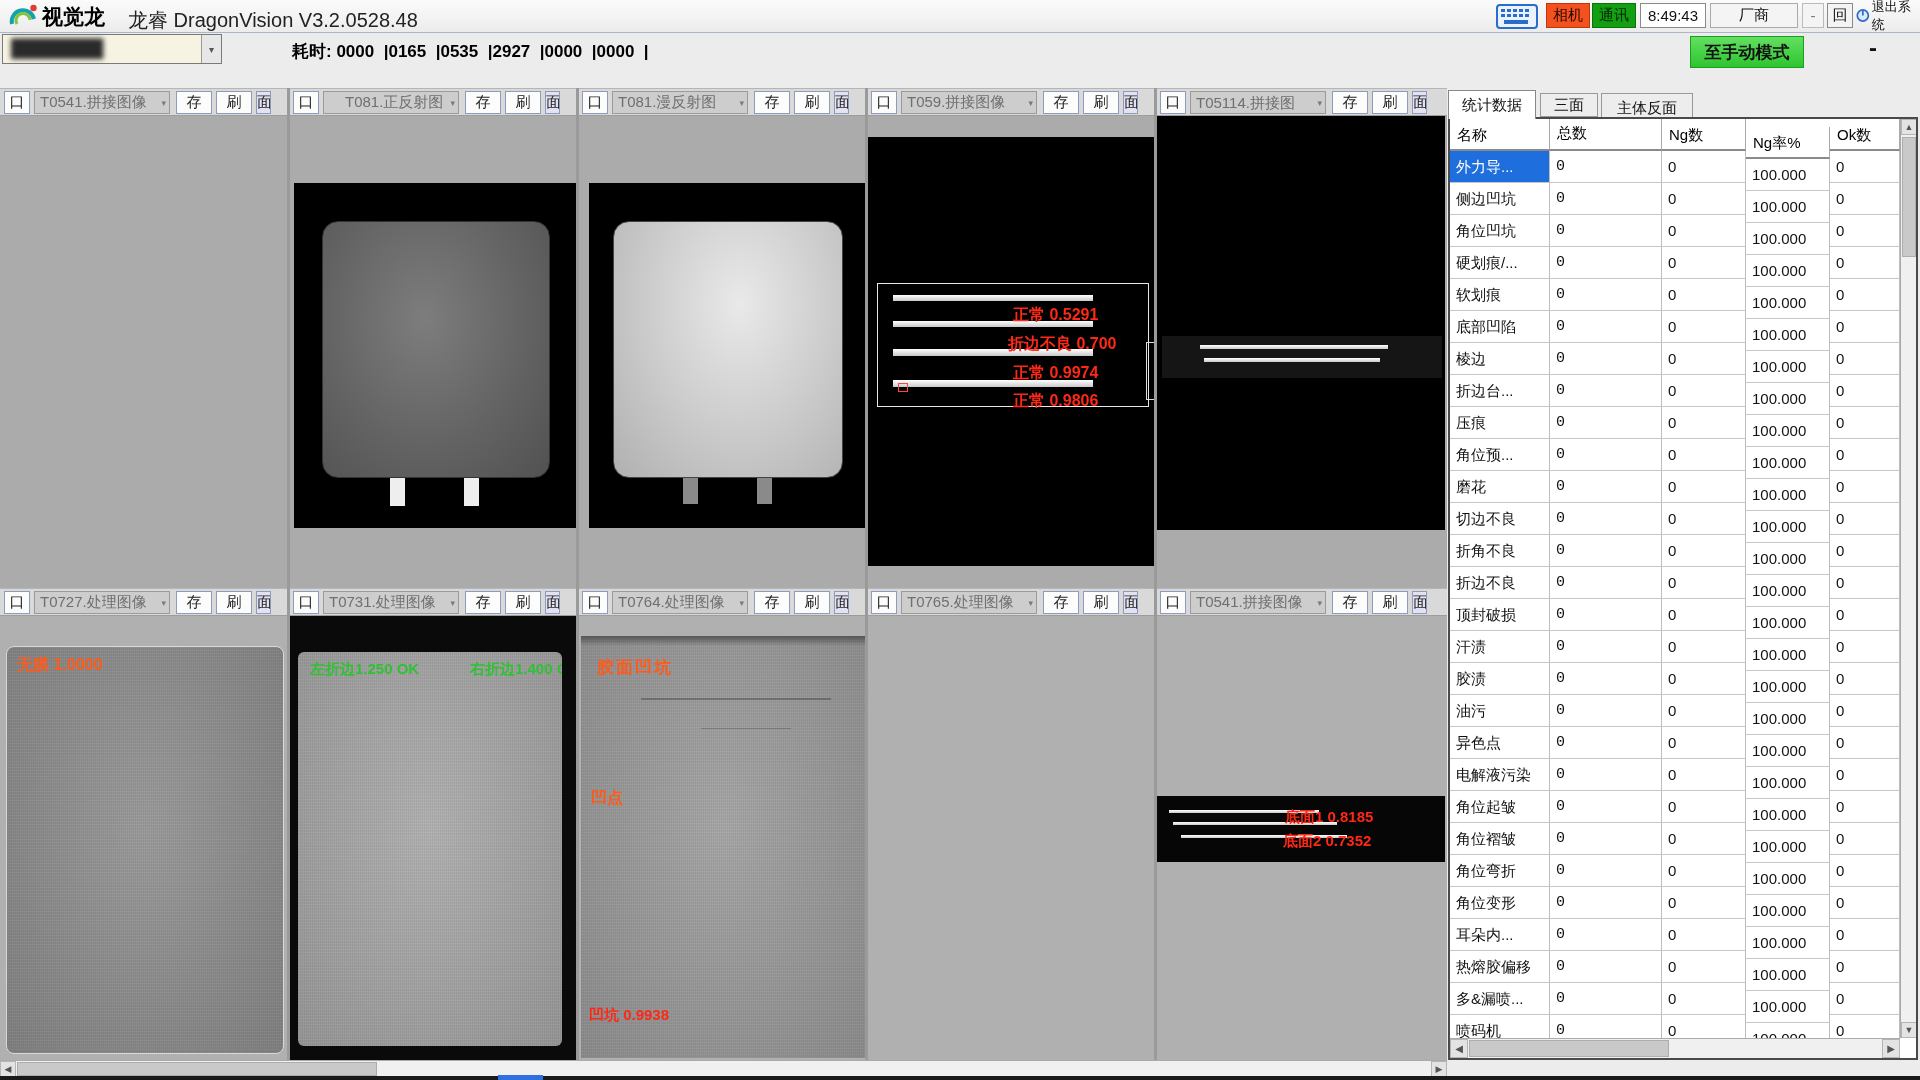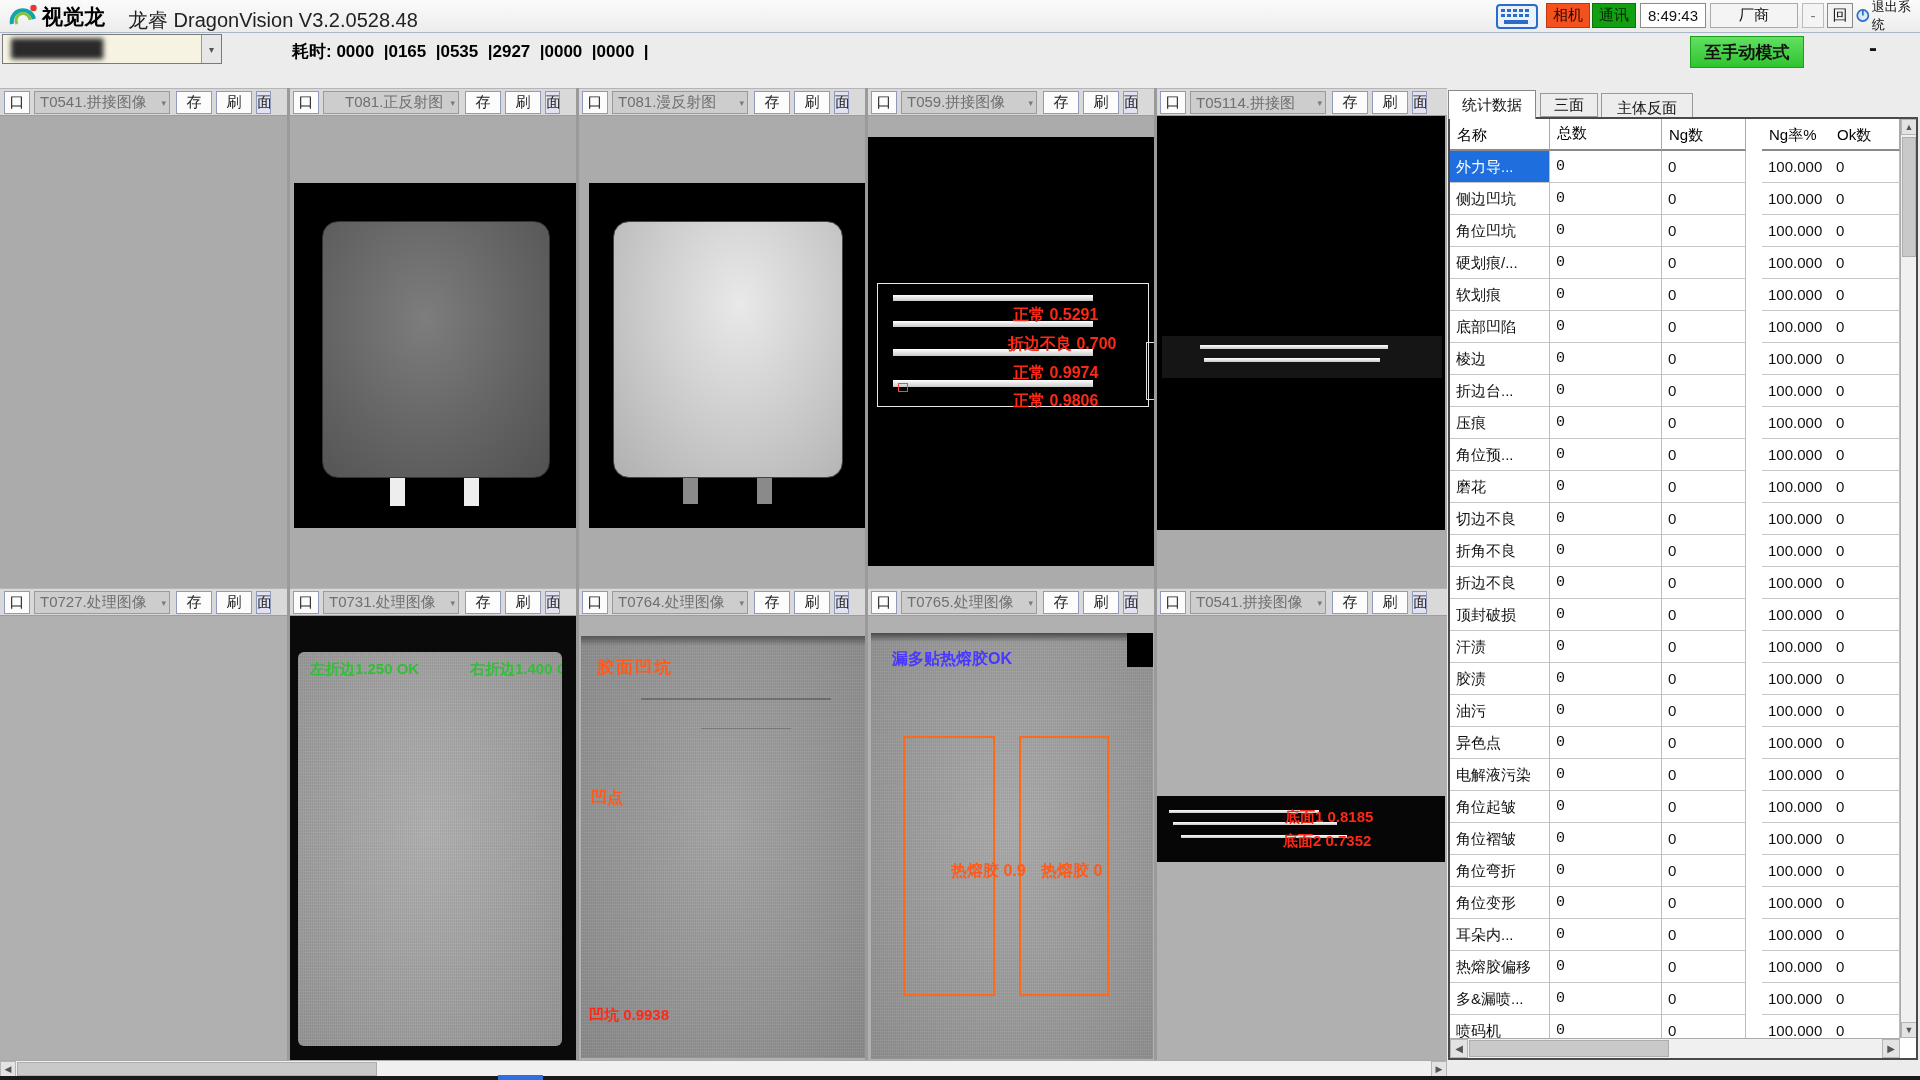--- a/index.html
+++ b/index.html
@@ -53,21 +53,21 @@
   .tab{position:absolute;box-sizing:border-box;font-size:15px;display:flex;align-items:center;justify-content:center;}
   #stats-table{position:absolute;left:1448px;top:117px;width:470px;height:943px;background:#fff;
          border:2px solid #4a4a4a;box-sizing:border-box;overflow:hidden;}
   .shead{position:absolute;top:0;height:32px;line-height:32px;font-size:15px;color:#000;
          border-right:1px solid #a8a8a8;border-bottom:2px solid #8a8a8a;box-sizing:border-box;padding-left:7px;background:#fff;}
   #stats-rows{position:absolute;left:0;top:32px;width:450px;height:887px;overflow:hidden;}
   .srow{position:absolute;left:0;width:450px;height:32px;}
   .scell{position:absolute;top:0;height:32px;line-height:31px;font-size:15px;box-sizing:border-box;
          border-right:1px solid #bdbdbd;border-bottom:1px solid #c6c6c6;padding-left:6px;background:#fff;overflow:hidden;white-space:nowrap;}
   .c0{left:0;width:100px;} .c1{left:100px;width:112px;font-family:Liberation Mono, monospace;} .c2{left:212px;width:84px;}
-  .c3{left:312px;width:84px;} .c4{left:380px;width:70px;}
+  .c3{left:296px;width:84px;margin-top:8px;} .c4{left:380px;width:70px;}
   .sel{background:#1e6edd !important;color:#fff;}
   .sbar{position:absolute;background:#f0f0f0;box-sizing:border-box;}
   .sarr{display:flex;align-items:center;justify-content:center;font-size:9px;color:#555;
         background:#e3e3e3;border:1px solid #b5b5b5;box-sizing:border-box;}
   .thumb{position:absolute;background:#c9c9c9;border:1px solid #adadad;box-sizing:border-box;}
   #watermark{position:absolute;left:1538px;top:930px;z-index:50;opacity:.82;pointer-events:none;}
 </style>
 </head>
 <body>
 
@@ -238,46 +238,41 @@
   </div>
 
   <div class="blackbox" style="left:1156px;top:116px;width:289px;height:414px;">
     <div class="roi" style="left:6px;top:220px;width:280px;height:42px;background:#151515;"></div>
     <div class="wbar" style="left:44px;top:229px;width:188px;height:4px;"></div>
     <div class="wbar" style="left:48px;top:242px;width:176px;height:4px;"></div>
   </div>
 
   <div class="abs" style="left:0;top:616px;width:1447px;height:444px;background:#b0b0b0;"></div>
 
+  <div class="tex" style="left:6px;top:646px;width:278px;height:408px;background-color:#8f8f8f;
+       border-radius:8px;border:1px solid #d8d8d8;">
+    <div class="ann orange" style="left:10px;top:8px;font-size:16px;">无膜 1.0000</div>
+  </div>
 
   <div class="blackbox" style="left:289px;top:616px;width:288px;height:444px;background:#0a0a0a;">
     <div class="tex" style="left:9px;top:36px;width:264px;height:394px;background-color:#a8a8a8;border-radius:6px;">
       <div class="ann green" style="left:12px;top:8px;font-size:15px;">左折边1.250 OK</div>
       <div class="ann green" style="left:172px;top:8px;font-size:15px;">右折边1.400 O</div>
     </div>
   </div>
 
   <div class="tex" style="left:581px;top:636px;width:284px;height:422px;background-color:#9c9c9c;">
     <div class="roi" style="left:0;top:0;width:284px;height:10px;background:linear-gradient(#565656,rgba(0,0,0,0));"></div>
     <div class="ann orange" style="left:16px;top:20px;font-size:17px;letter-spacing:2px;">胶面凹坑</div>
     <div class="roi" style="left:60px;top:62px;width:190px;height:2px;background:rgba(0,0,0,.25);"></div>
     <div class="roi" style="left:120px;top:92px;width:90px;height:1px;background:rgba(0,0,0,.2);"></div>
     <div class="ann orange" style="left:10px;top:152px;font-size:16px;">凹点</div>
     <div class="ann red" style="left:8px;top:370px;font-size:15px;">凹坑 0.9938</div>
   </div>
 
-  <div class="tex" style="left:871px;top:633px;width:282px;height:426px;background-color:#a2a2a2;">
-    <div class="roi" style="left:0;top:0;width:282px;height:9px;background:linear-gradient(#4a4a4a,rgba(0,0,0,0));"></div>
-    <div class="roi" style="left:256px;top:0;width:26px;height:34px;background:#000;"></div>
-    <div class="ann blue" style="left:21px;top:16px;font-size:16px;">漏多贴热熔胶OK</div>
-    <div class="roi" style="left:32px;top:103px;width:92px;height:260px;border:2px solid #ff6a1a;"></div>
-    <div class="roi" style="left:148px;top:103px;width:90px;height:260px;border:2px solid #ff6a1a;"></div>
-    <div class="ann orange" style="left:80px;top:228px;font-size:16px;">热熔胶 0.9</div>
-    <div class="ann orange" style="left:170px;top:228px;font-size:16px;">热熔胶 0</div>
-  </div>
 
   <div class="blackbox" style="left:1157px;top:796px;width:288px;height:66px;background:#060606;">
     <div class="wbar" style="left:12px;top:14px;width:150px;height:3px;"></div>
     <div class="wbar" style="left:16px;top:26px;width:164px;height:3px;"></div>
     <div class="wbar" style="left:24px;top:39px;width:166px;height:3px;"></div>
     <div class="ann red" style="left:128px;top:12px;font-size:15px;">底面1 0.8185</div>
     <div class="ann red" style="left:126px;top:36px;font-size:15px;">底面2 0.7352</div>
   </div>
 
   <div class="divider" style="left:287px;"></div>

